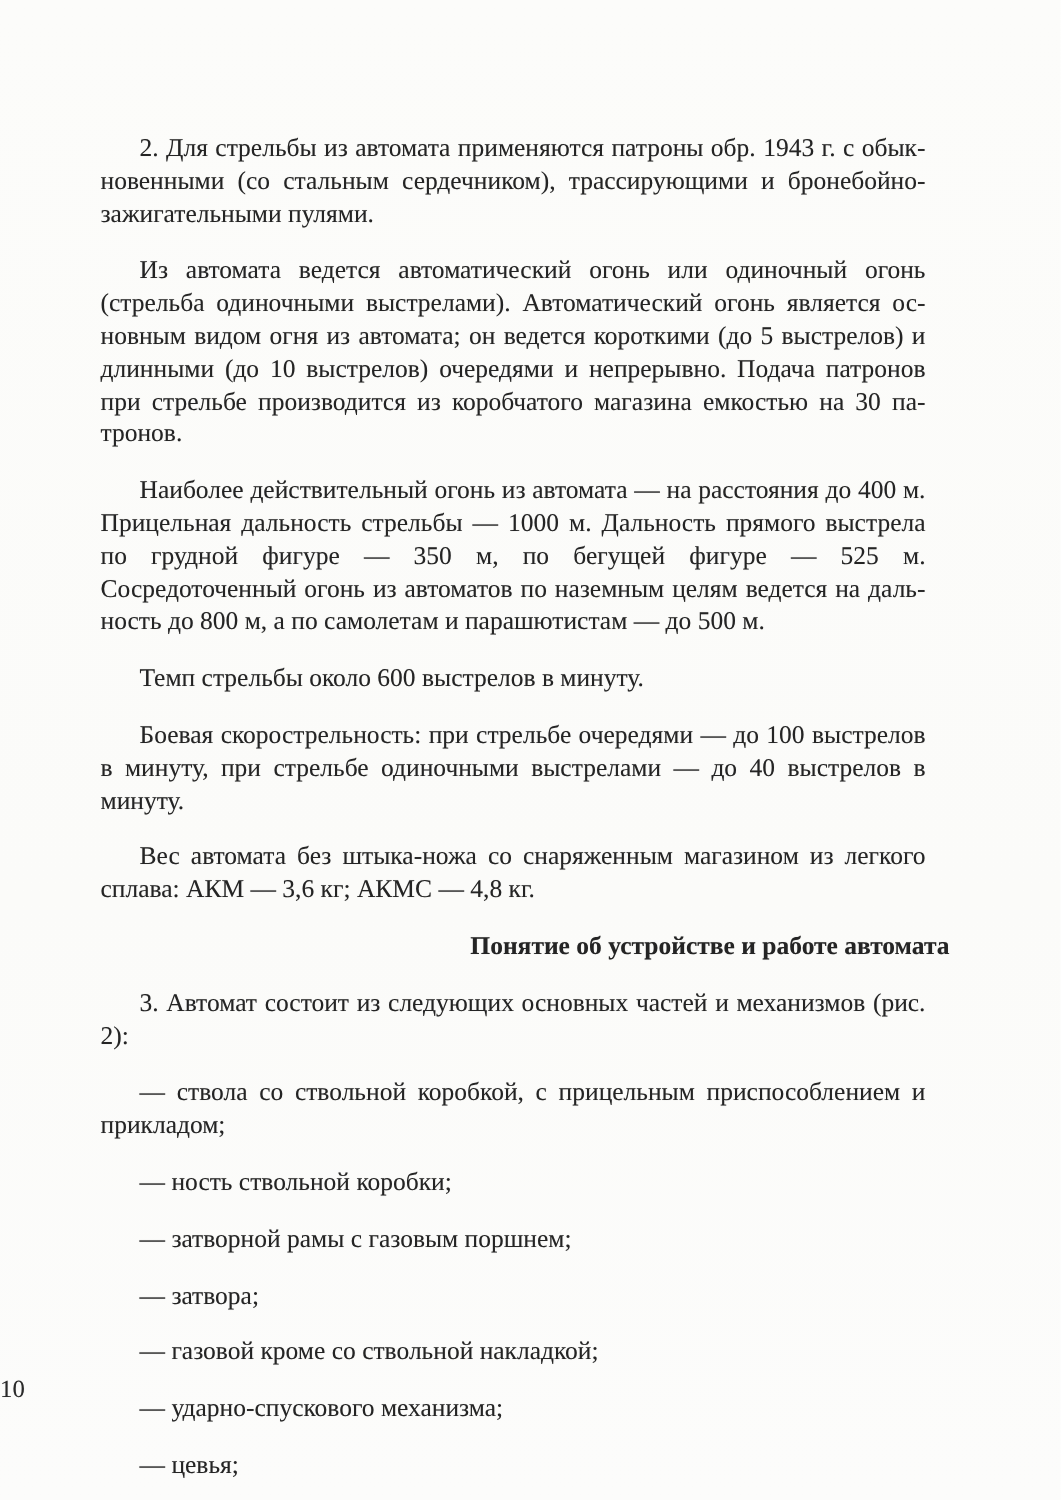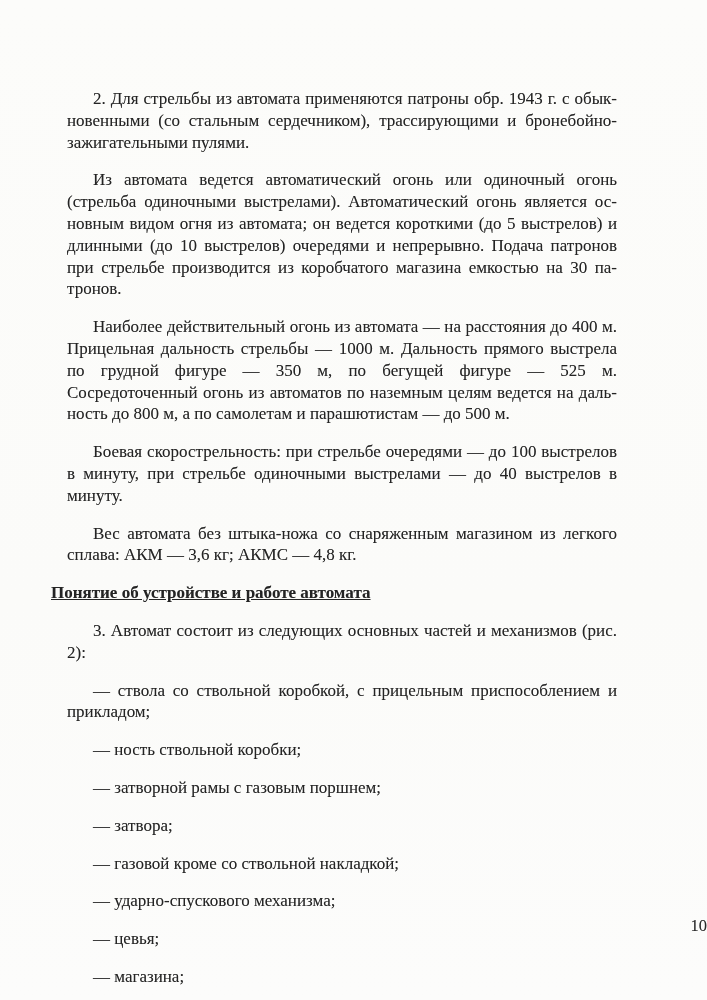--- a/index.html
+++ b/index.html
@@ -32,44 +32,44 @@
   }
   .para {
     margin: 16px;
     text-indent: 26px;
     hyphens: manual;
     -webkit-hyphens: manual;
   }
   .heading {
     margin: 15px 0 15px 0;
     font-weight: bold;
-    text-align: left;
+    text-align: right;
     text-indent: 0;
-    text-decoration: underline;
   }
   .page-number {
     position: absolute;
     top: 916px;
     left: 0;
     width: 707px;
-    text-align: right;
+    text-align: left;
     font-family: "Liberation Serif", "DejaVu Serif", serif;
     font-size: 16.5px;
     color: #2a2a2a;
     text-shadow: 0 0 0.5px rgba(40, 40, 40, 0.3);
   }
 </style>
 </head>
 <body>
 
 <div class="scan-page">
   <div class="text-block">
     <p class="para">2. Для стрельбы из автомата применяются патроны обр. 1943 г. с обык­новенными (со стальным сердечником), трассирующими и бронебойно-зажигательными пулями.</p>
     <p class="para">Из автомата ведется автоматический огонь или одиночный огонь (стрельба одиночными выстрелами). Автоматический огонь является ос­новным видом огня из автомата; он ведется короткими (до 5 выстрелов) и длинными (до 10 выстрелов) очередями и непрерывно. Подача патронов при стрельбе производится из коробчатого магазина емкостью на 30 па­тронов.</p>
     <p class="para">Наиболее действительный огонь из автомата — на расстояния до 400 м. Прицельная дальность стрельбы — 1000 м. Дальность прямо­го выстрела по грудной фигуре — 350 м, по бегущей фигуре — 525 м. Сосредоточенный огонь из автоматов по наземным целям ведется на даль­ность до 800 м, а по самолетам и парашютистам — до 500 м.</p>
+    <p class="para">Темп стрельбы около 600 выстрелов в минуту.</p>
     <p class="para">Боевая скорострельность: при стрельбе очередями — до 100 выстре­лов в минуту, при стрельбе одиночными выстрелами — до 40 выстрелов в минуту.</p>
     <p class="para">Вес автомата без штыка-ножа со снаряженным магазином из легкого сплава: АКМ — 3,6 кг; АКМС — 4,8 кг.</p>
     <p class="para heading">Понятие об устройстве и работе автомата</p>
     <p class="para">3. Автомат состоит из следующих основных частей и механизмов (рис. 2):</p>
     <p class="para">— ствола со ствольной коробкой, с прицельным приспособлением и прикладом;</p>
     <p class="para">— ность ствольной коробки;</p>
     <p class="para">— затворной рамы с газовым поршнем;</p>
     <p class="para">— затвора;</p>
     <p class="para">— газовой кроме со ствольной накладкой;</p>
     <p class="para">— ударно-спускового механизма;</p>

